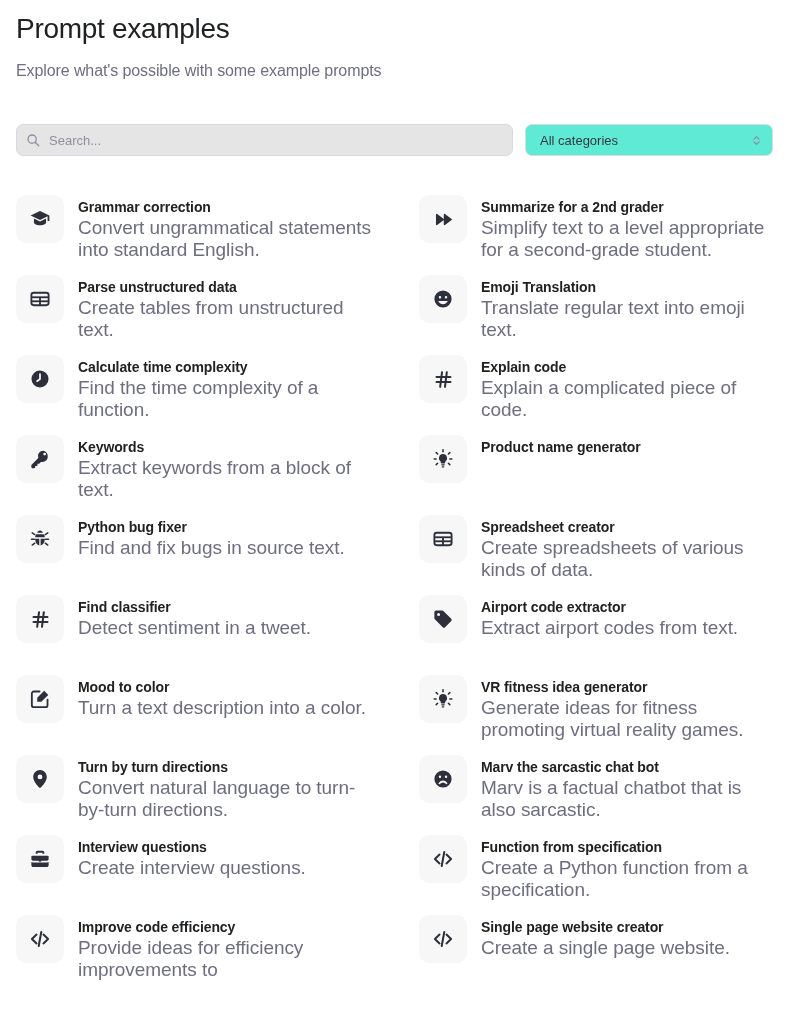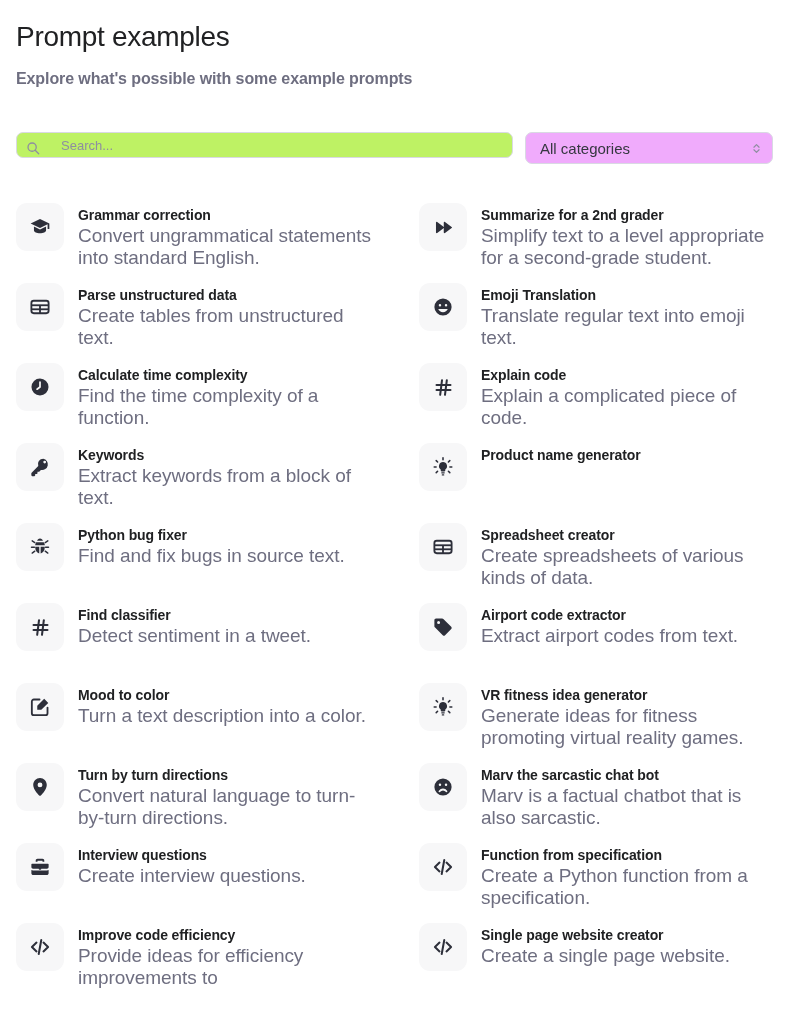--- a/index.html
+++ b/index.html
@@ -24,55 +24,55 @@
     position: relative;
   }
 
   
   .page-title {
     font-size: 28px;
     line-height: 34px;
     font-weight: 400;
     letter-spacing: -0.3px;
     color: #202123;
-    padding-top: 20px;
+    padding-top: 12px;
   }
 
   .page-subtitle {
     font-size: 16px;
     line-height: 22px;
-    font-weight: 700;
+    font-weight: 400;
     color: #6e6e80;
     padding-top: 14px;
     letter-spacing: -0.1px;
   }
 
   
   .controls {
     display: flex;
     gap: 12px;
     padding-top: 42px;
   }
 
   .search-wrap {
     position: relative;
     width: 497px;
     height: 32px;
   }
 
   .search-input {
     width: 100%;
-    height: 26px;
+    height: 32px;
     border: 1px solid #d9d9e3;
     border-radius: 7px;
-    background: #bef264;
+    background: #e5e5e5;
     font-family: "Liberation Sans", sans-serif;
     font-size: 13px;
     color: #202123;
-    padding: 0 10px 0 44px;
+    padding: 0 10px 0 32px;
     outline: none;
   }
   .search-input::placeholder { color: #8e8ea0; }
 
   .search-icon {
     position: absolute;
     left: 10px;
     top: 50%;
     transform: translateY(-50%);
     width: 14px;
@@ -85,25 +85,25 @@
     position: relative;
     width: 248px;
     height: 32px;
   }
 
   .select-box {
     width: 100%;
     height: 32px;
     border: 1px solid #d9d9e3;
     border-radius: 7px;
-    background: #f0abfc;
+    background: #5eead4;
     display: flex;
     align-items: center;
     padding: 0 10px 0 14px;
-    font-size: 15px;
+    font-size: 13px;
     color: #353740;
   }
 
   .select-chevrons {
     margin-left: auto;
     width: 12px;
     height: 16px;
     color: #8e8ea0;
     display: flex;
     align-items: center;

